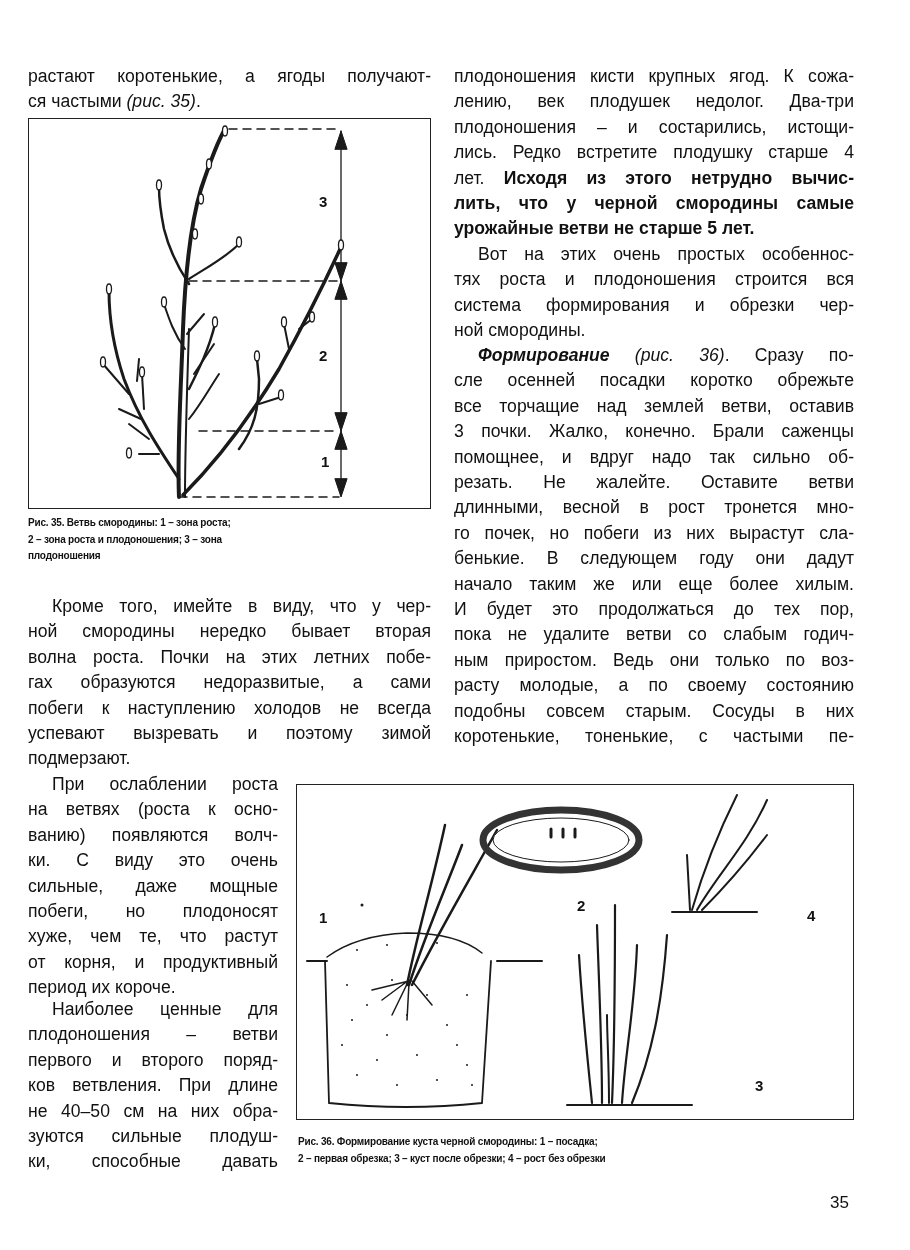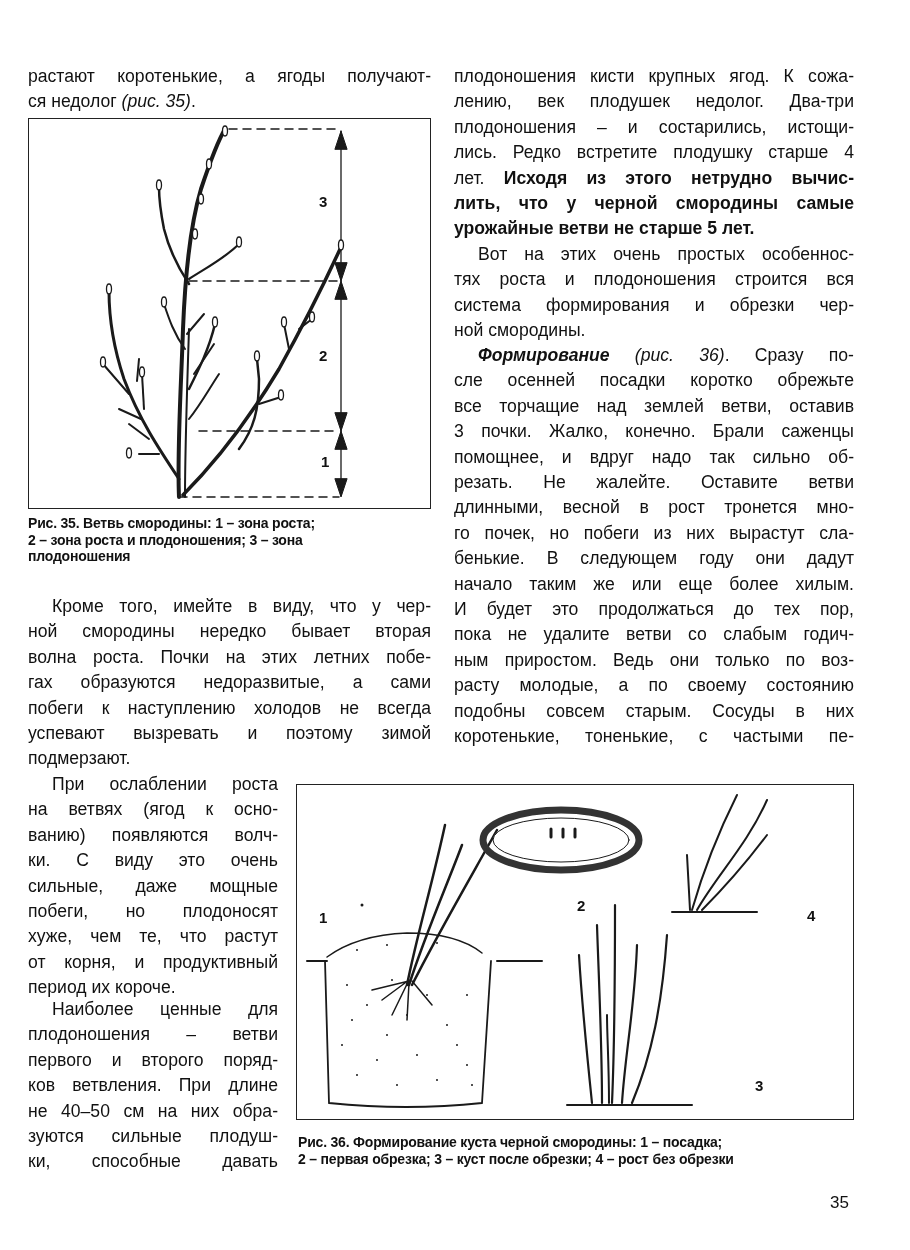--- a/index.html
+++ b/index.html
@@ -14,21 +14,21 @@
     line-height: 25.4px;
     text-align: justify;
   }
   .line { display: block; white-space: nowrap; text-align-last: justify; text-align: justify; }
   .line.last { text-align-last: left; }
   .indent { padding-left: 24px; }
   .bold { font-weight: bold; }
   .italic { font-style: italic; }
   .caption {
     position: absolute;
-    font-size: 14px;
+    font-size: 10px;
     line-height: 16.5px;
     font-weight: bold;
     letter-spacing: -0.2px;
   }
   .figure {
     position: absolute;
     border: 1.5px solid #222;
     box-sizing: border-box;
     background: #fff;
   }
@@ -41,21 +41,21 @@
   .page-number {
     position: absolute;
     font-size: 17px;
   }
 </style>
 </head>
 <body>
 
 <div class="text-block" style="left:28px; top:64px; width:403px;">
   <span class="line">растают коротенькие, а ягоды получают-</span>
-  <span class="line last"><span>ся недолог </span><span class="italic">(рис. 35)</span><span>.</span></span>
+  <span class="line last"><span>ся частыми </span><span class="italic">(рис. 35)</span><span>.</span></span>
 </div>
 
 <div class="figure" style="left:28px; top:118px; width:403px; height:391px;">
   <svg width="403" height="391" viewBox="0 0 403 391">
     <g stroke="#1a1a1a" fill="none" stroke-linecap="round">
 
       <path d="M200 10 L310 10" stroke-dasharray="8 6" stroke-width="1.5"></path>
       <path d="M160 162 L310 162" stroke-dasharray="8 6" stroke-width="1.5"></path>
       <path d="M170 312 L310 312" stroke-dasharray="8 6" stroke-width="1.5"></path>
       <path d="M150 378 L310 378" stroke-dasharray="8 6" stroke-width="1.5"></path>
@@ -132,21 +132,21 @@
   <span class="line">ной смородины нередко бывает вторая</span>
   <span class="line">волна роста. Почки на этих летних побе-</span>
   <span class="line">гах образуются недоразвитые, а сами</span>
   <span class="line">побеги к наступлению холодов не всегда</span>
   <span class="line">успевают вызревать и поэтому зимой</span>
   <span class="line last">подмерзают.</span>
 </div>
 
 <div class="text-block" style="left:28px; top:772px; width:250px;">
   <span class="line indent">При ослаблении роста</span>
-  <span class="line">на ветвях (ягод к осно-</span>
+  <span class="line">на ветвях (роста к осно-</span>
   <span class="line">ванию) появляются волч-</span>
   <span class="line">ки. С виду это очень</span>
   <span class="line">сильные, даже мощные</span>
   <span class="line">побеги, но плодоносят</span>
   <span class="line">хуже, чем те, что растут</span>
   <span class="line">от корня, и продуктивный</span>
   <span class="line last">период их короче.</span>
 </div>
 
 <div class="text-block" style="left:28px; top:997px; width:250px;">

